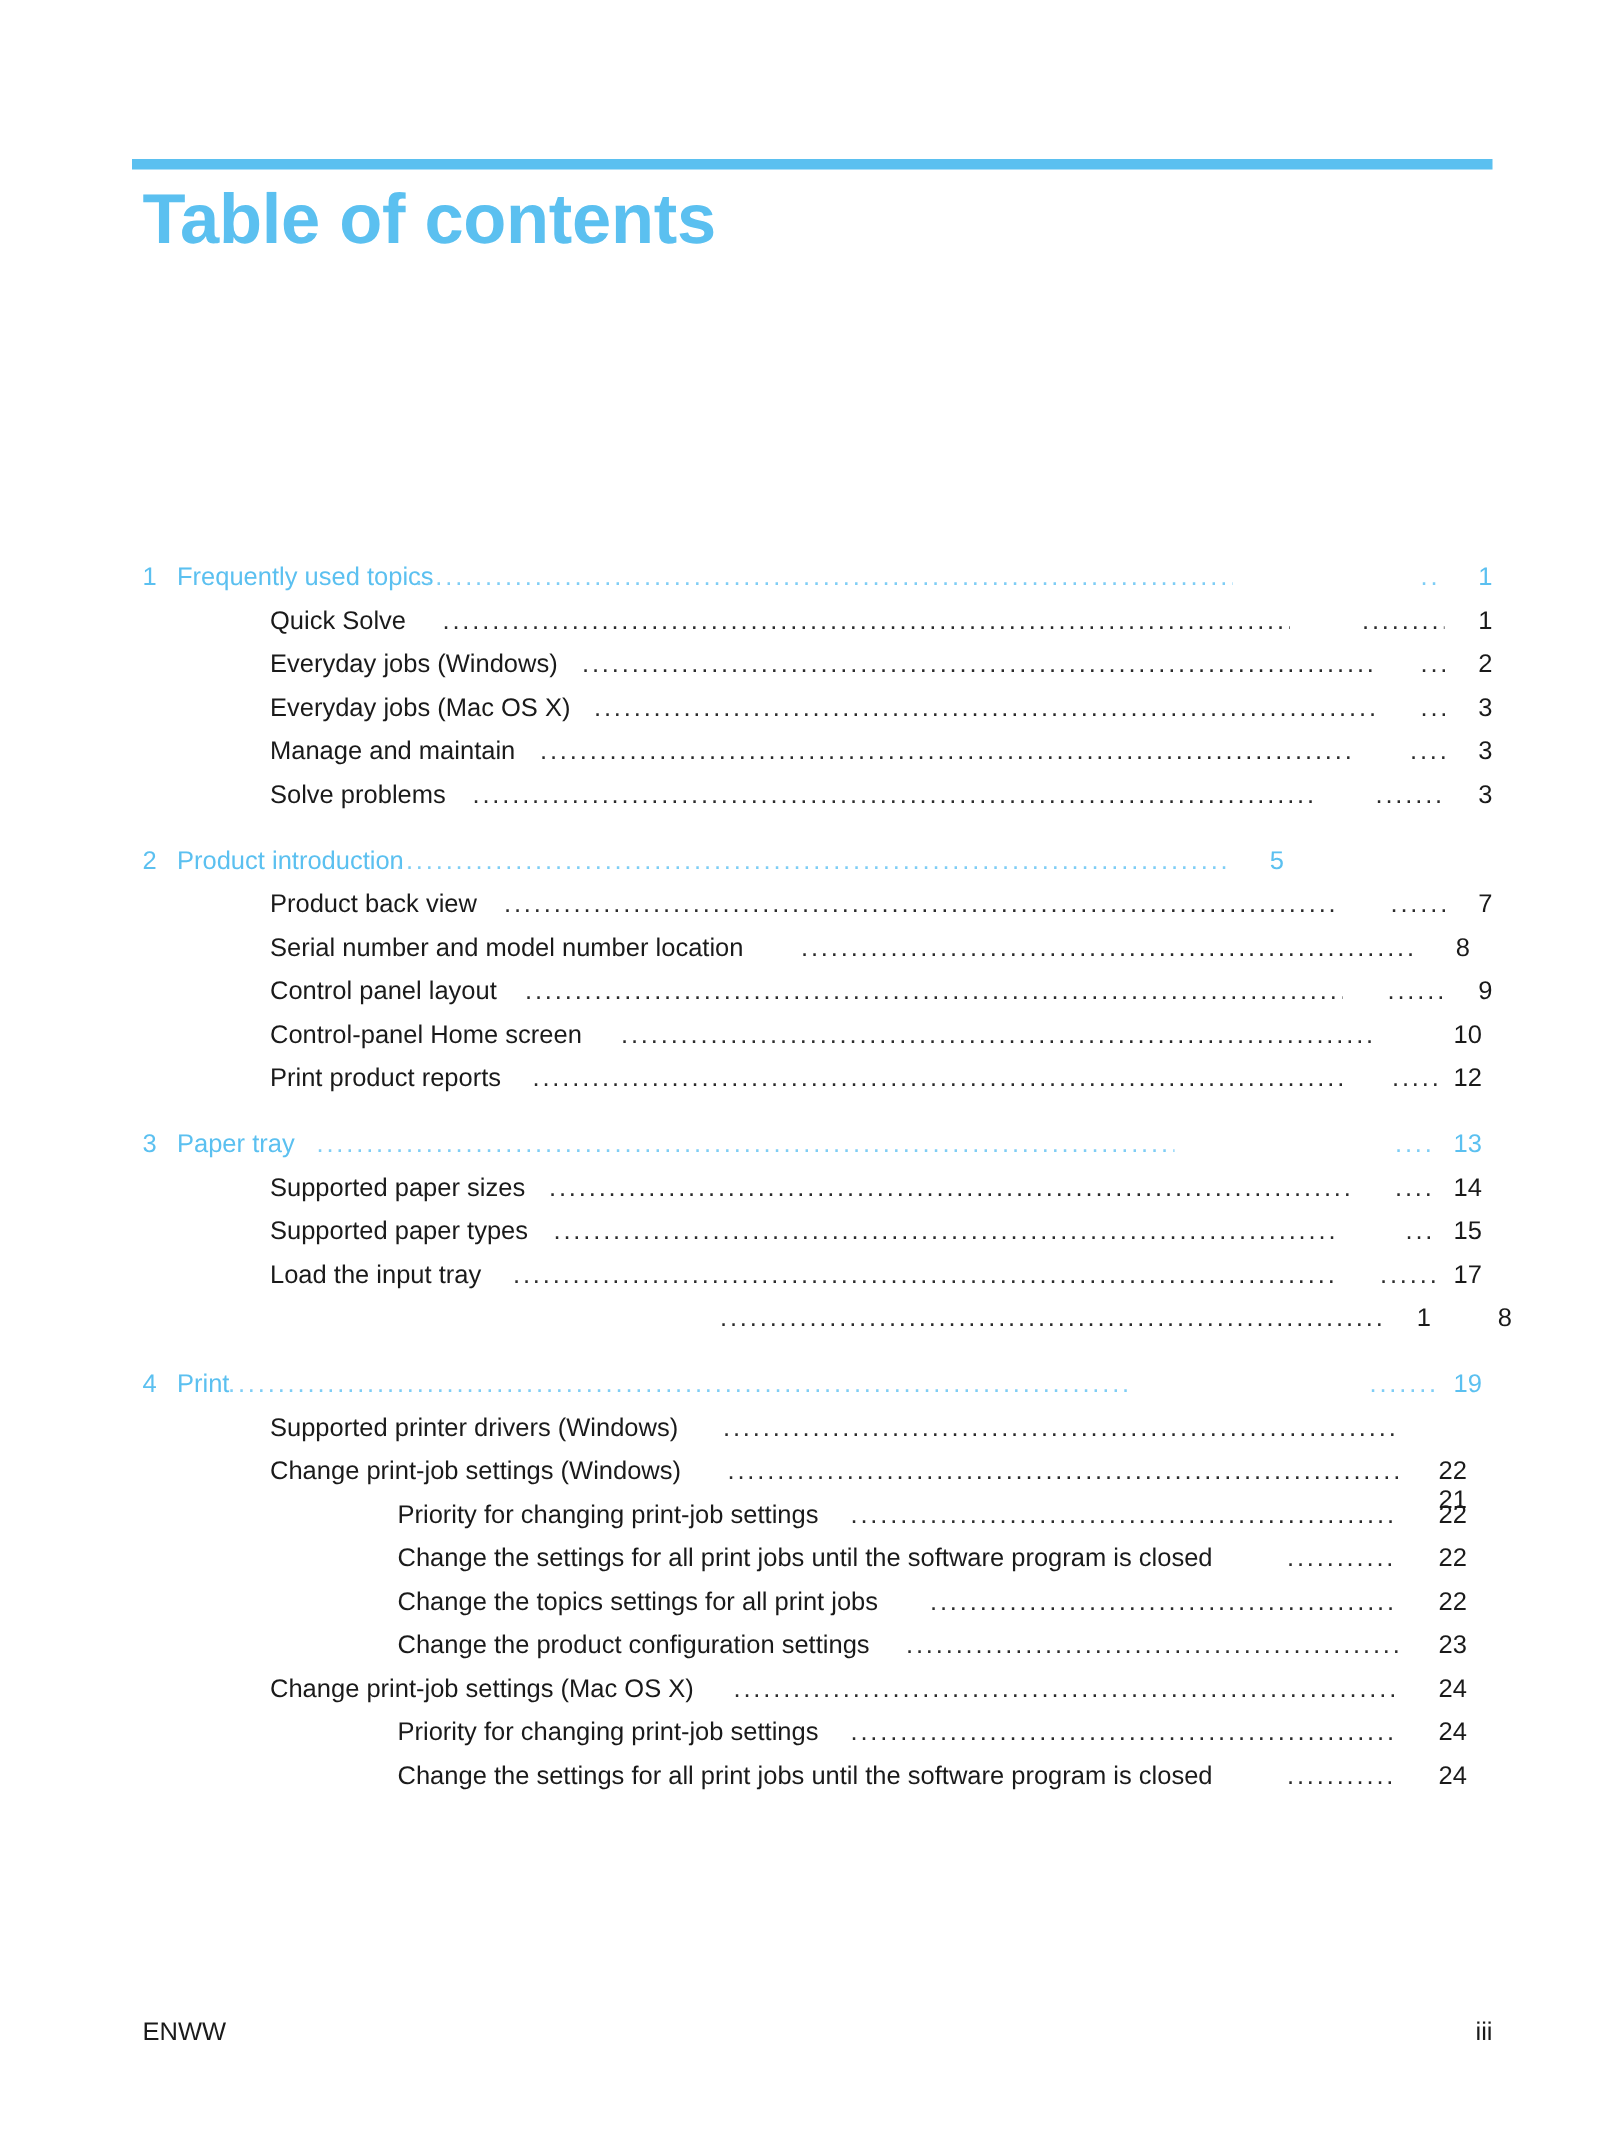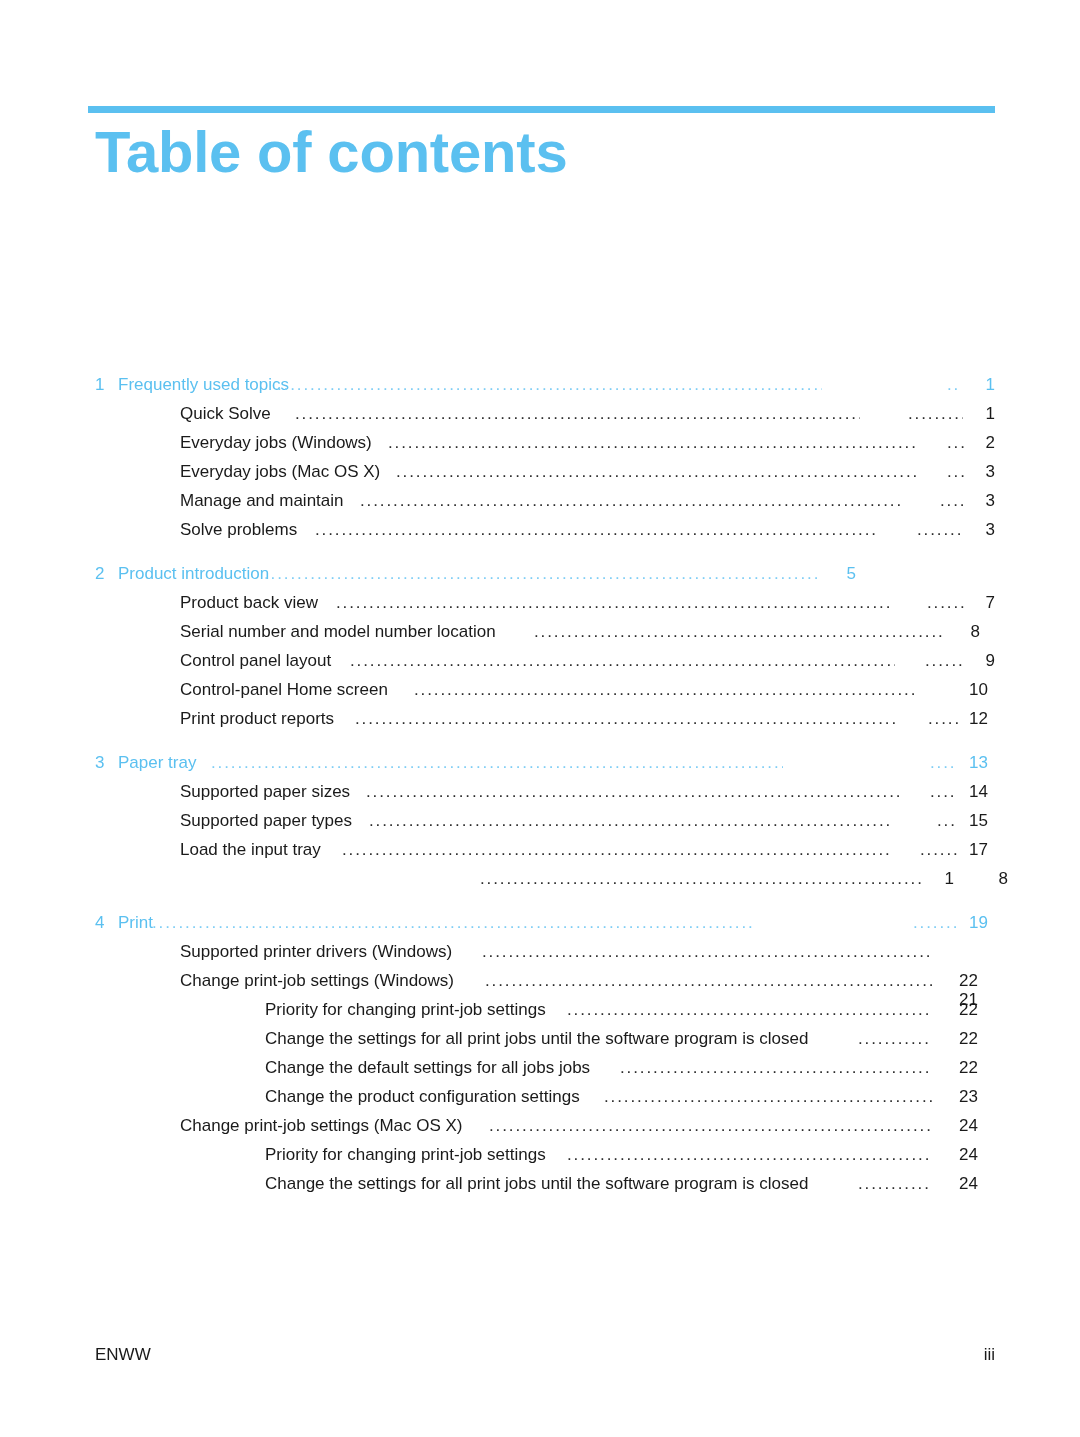--- a/index.html
+++ b/index.html
@@ -27,21 +27,21 @@
     left: 88px;
     top: 106px;
     width: 907px;
     height: 7px;
     background: #5bc0f0;
   }
   .page-title {
     position: absolute;
     left: 95px;
     top: 118px;
-    font-size: 58px;
+    font-size: 47px;
     font-weight: bold;
     color: #5bc0f0;
     letter-spacing: -0.2px;
     white-space: nowrap;
   }
 
   
   .toc {
     position: absolute;
     left: 0;
@@ -252,21 +252,21 @@
           <span class="label">Priority for changing print-job settings</span>
           <span class="leader" style="left: 567px; width: 365px;"></span>
           <span class="pg" style="left: 948px; width: 30px;">22</span>
         </div>
         <div class="row sub lvl2">
           <span class="label">Change the settings for all print jobs until the software program is closed</span>
           <span class="leader" style="left: 858px; width: 74px;"></span>
           <span class="pg" style="left: 948px; width: 30px;">22</span>
         </div>
         <div class="row sub lvl2">
-          <span class="label">Change the default settings for all jobs jobs</span>
+          <span class="label">Change the topics settings for all print jobs</span>
           <span class="leader" style="left: 620px; width: 312px;"></span>
           <span class="pg" style="left: 948px; width: 30px;">22</span>
         </div>
         <div class="row sub lvl2">
           <span class="label">Change the product configuration settings</span>
           <span class="leader" style="left: 604px; width: 328px;"></span>
           <span class="pg" style="left: 948px; width: 30px;">23</span>
         </div>
         <div class="row sub lvl1">
           <span class="label">Change print-job settings (Mac OS X)</span>

